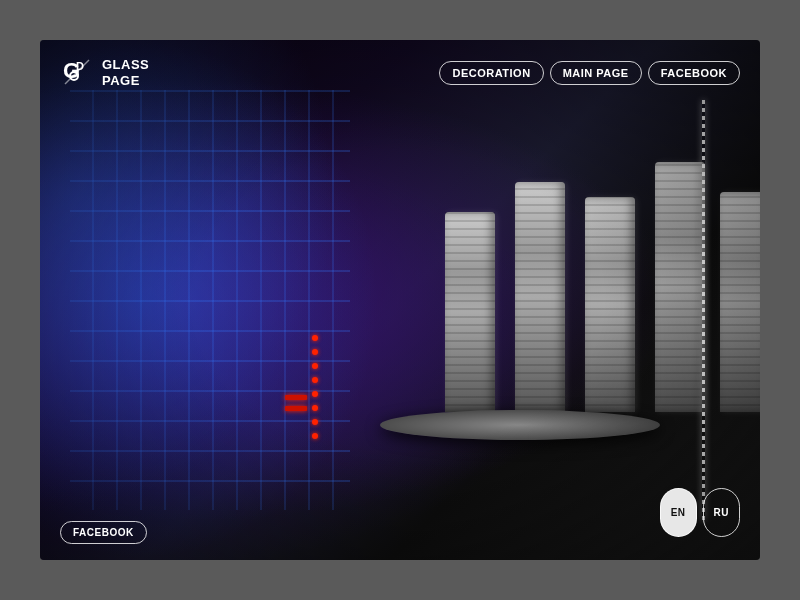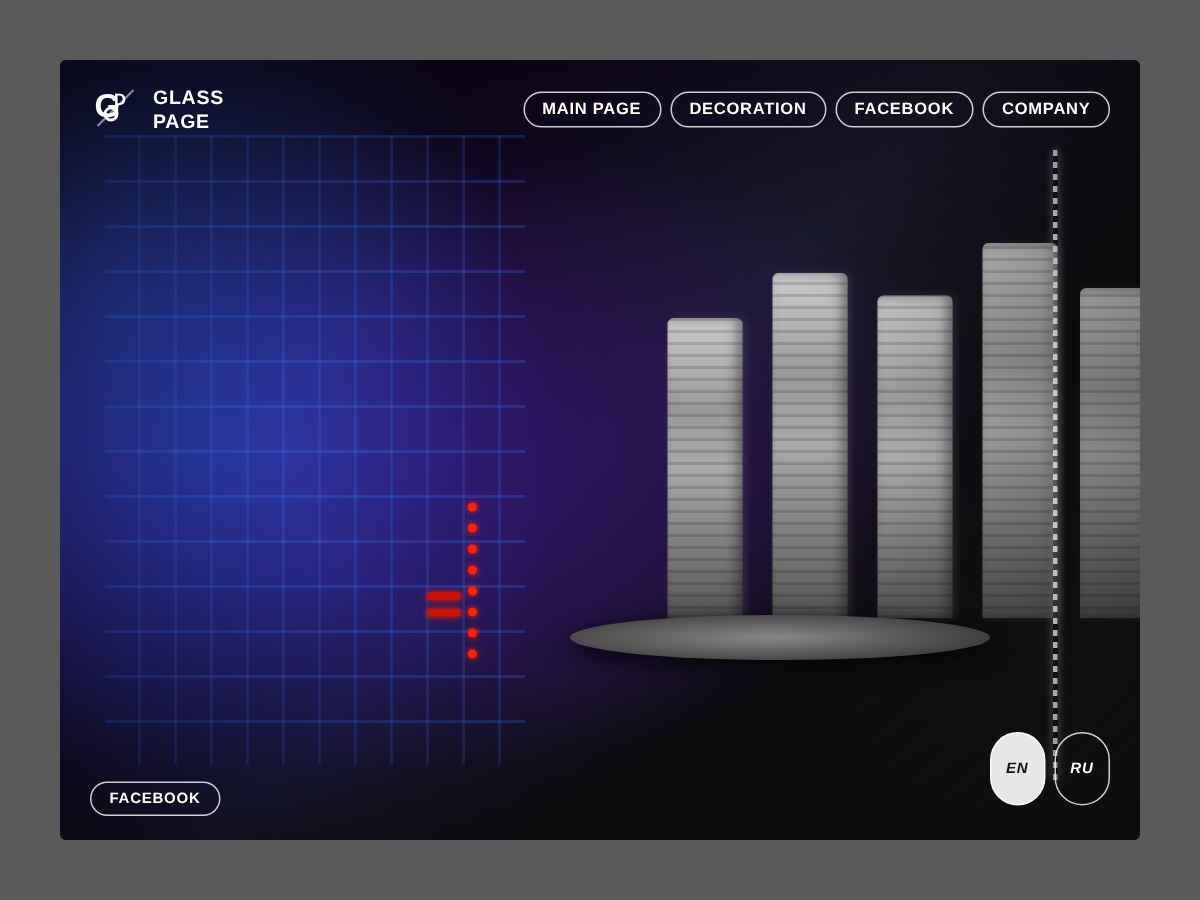--- a/index.html
+++ b/index.html
@@ -263,21 +263,20 @@
     .lang-btn {
       background: transparent;
       border: 1.5px solid rgba(255,255,255,0.8);
       color: white;
       padding: 18px 10px;
       border-radius: 20px;
       font-size: 10px;
       font-weight: 600;
       letter-spacing: 0.5px;
       cursor: pointer;
-      font-style: italic;
     }
 
     .lang-btn.active {
       background: rgba(255,255,255,0.9);
       color: #111;
     }
   </style>
 </head>
 <body>
 
@@ -325,24 +324,23 @@
         <circle cx="14" cy="20" r="4" fill="none" stroke="white" stroke-width="2"></circle>
         <line x1="5" y1="28" x2="29" y2="4" stroke="white" stroke-width="1.5" opacity="0.5"></line>
       </svg>
       <div class="logo-text">
         <div>GLASS</div>
         <div>PAGE</div>
       </div>
     </div>
 
     <div class="nav-links">
+      <button class="nav-btn">DECORATION</button>
       <button class="nav-btn">MAIN PAGE</button>
-      <button class="nav-btn">DECORATION</button>
       <button class="nav-btn">FACEBOOK</button>
-      <button class="nav-btn">COMPANY</button>
     </div>
   </nav>
 
   <div class="bottom-bar">
     <div class="social-links">
       <button class="social-btn">FACEBOOK</button>
     </div>
 
     <div class="lang-switcher">
       <button class="lang-btn active">EN</button>

